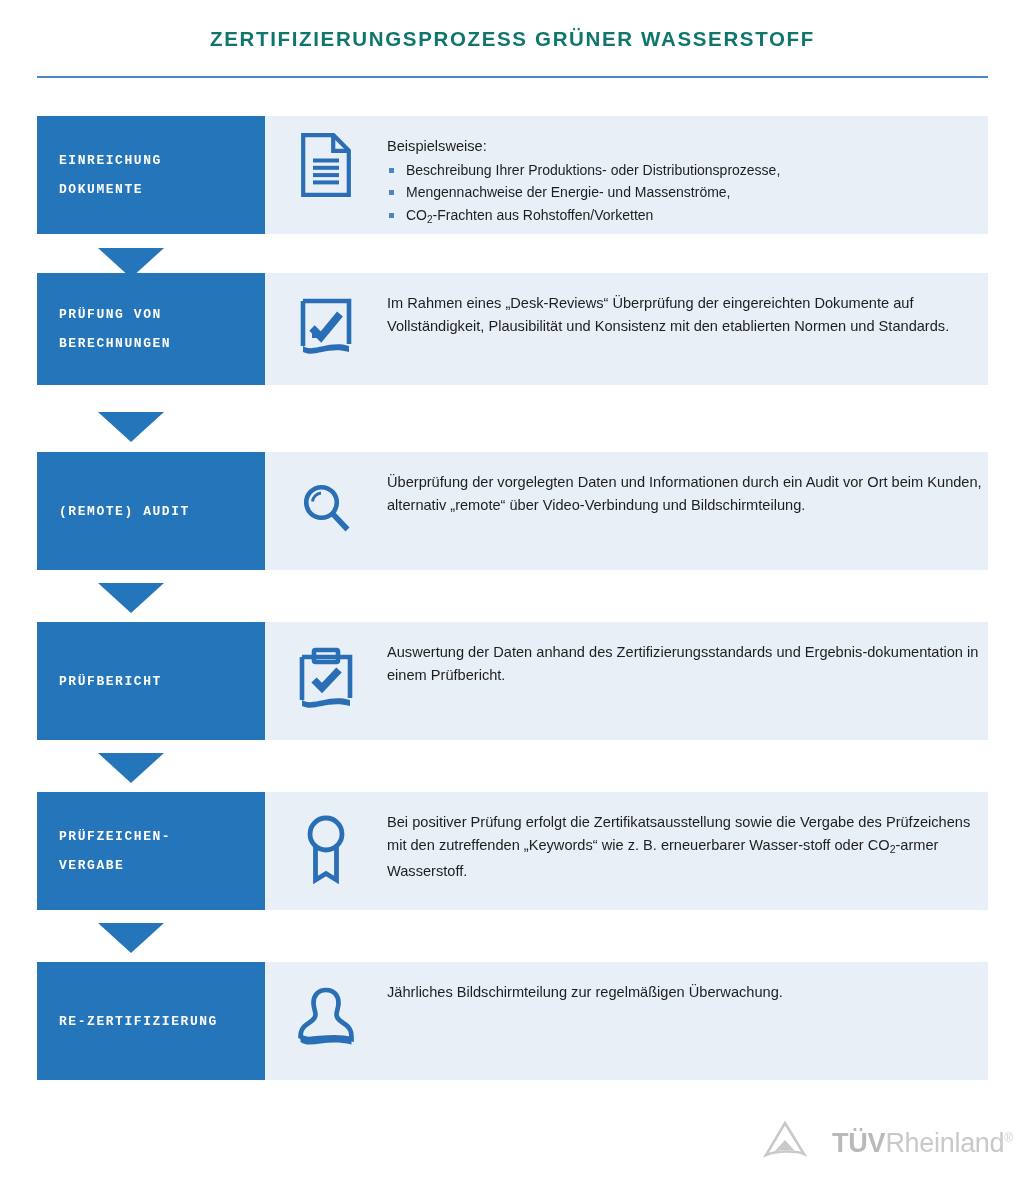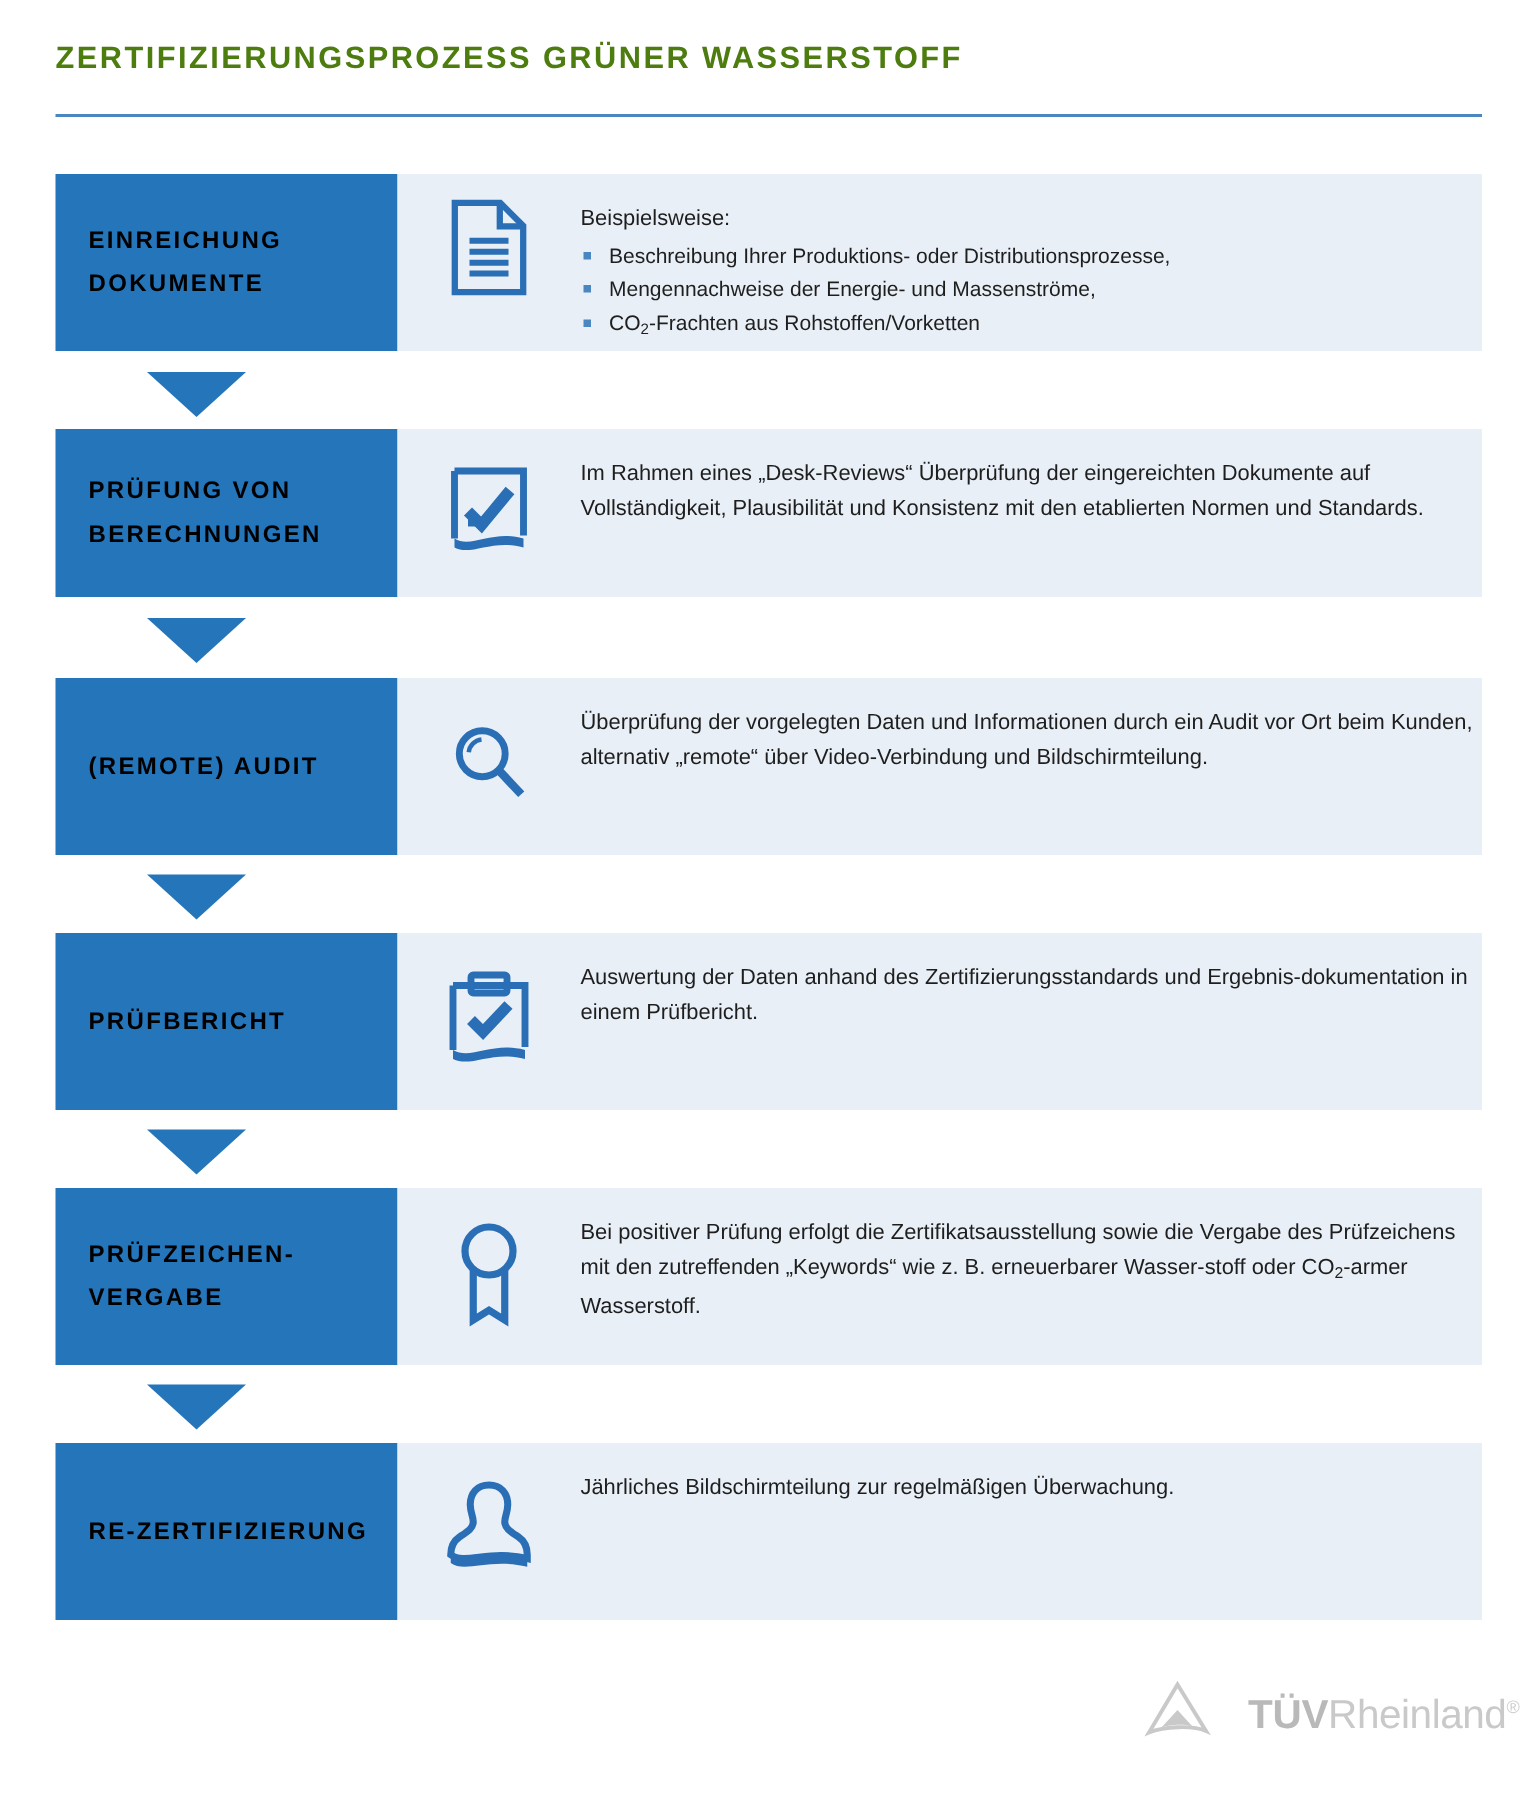--- a/index.html
+++ b/index.html
@@ -14,23 +14,24 @@
     overflow: hidden;
     background: #ffffff;
   }
 
   
   #header { position: absolute; left: 37px; top: 26px; width: 951px; }
   #title {
     font-size: 20.5px;
     font-weight: bold;
     letter-spacing: 1.65px;
-    color: #4d7c0f;
+    color: #0f766e;
     white-space: nowrap;
     line-height: 26px;
+    text-align: center;
   }
   #title-rule {
     position: absolute;
     left: 37px; top: 76px;
     width: 951px; height: 2px;
     background: #4a86bf;
   }
 
   
   #flow { position: absolute; left: 0; top: 0; width: 1024px; }
@@ -45,26 +46,27 @@
   .row-label {
     width: 228px;
     flex: 0 0 228px;
     background: #2575ba;
     display: flex;
     flex-direction: column;
     justify-content: center;
     padding: 0 16px 0 22px;
   }
   .row-label .lbl-line {
-    color: #000000;
-    font-size: 16px;
+    color: #ffffff;
+    font-size: 13px;
     font-weight: bold;
     letter-spacing: 1.55px;
     line-height: 29px;
     white-space: nowrap;
+    font-family: Liberation Mono, monospace;
   }
   .row-body {
     flex: 1 1 auto;
     background: #e8eff7;
     display: flex;
     align-items: flex-start;
     position: relative;
   }
   .icon-cell {
     flex: 0 0 122px;
@@ -168,21 +170,21 @@
             <li>Beschreibung Ihrer Produktions- oder Distributionsprozesse,</li>
             <li>Mengennachweise der Energie- und Massenströme,</li>
             <li>CO<sub>2</sub>-Frachten aus Rohstoffen/Vorketten</li>
           </ul>
         </div>
       </div>
     </div>
 
     <div class="arrow" style="left:98px; top:248px;"></div>
 
-    <div class="row" style="top:286px; height:112px;justify-content:space-between;">
+    <div class="row" style="top:273px; height:112px;justify-content:space-between;">
       <div class="row-label">
         <div class="lbl-line">PRÜFUNG VON</div>
         <div class="lbl-line">BERECHNUNGEN</div>
       </div>
       <div class="row-body">
         <div class="icon-cell mid">
           <span>
             <svg width="56" height="62" viewBox="0 0 56 62">
               <path d="M5,5 H51 V48" fill="none" stroke="#2a6fb5" stroke-width="4.6"></path>
               <path d="M5,5 V50" fill="none" stroke="#2a6fb5" stroke-width="4.6"></path>

